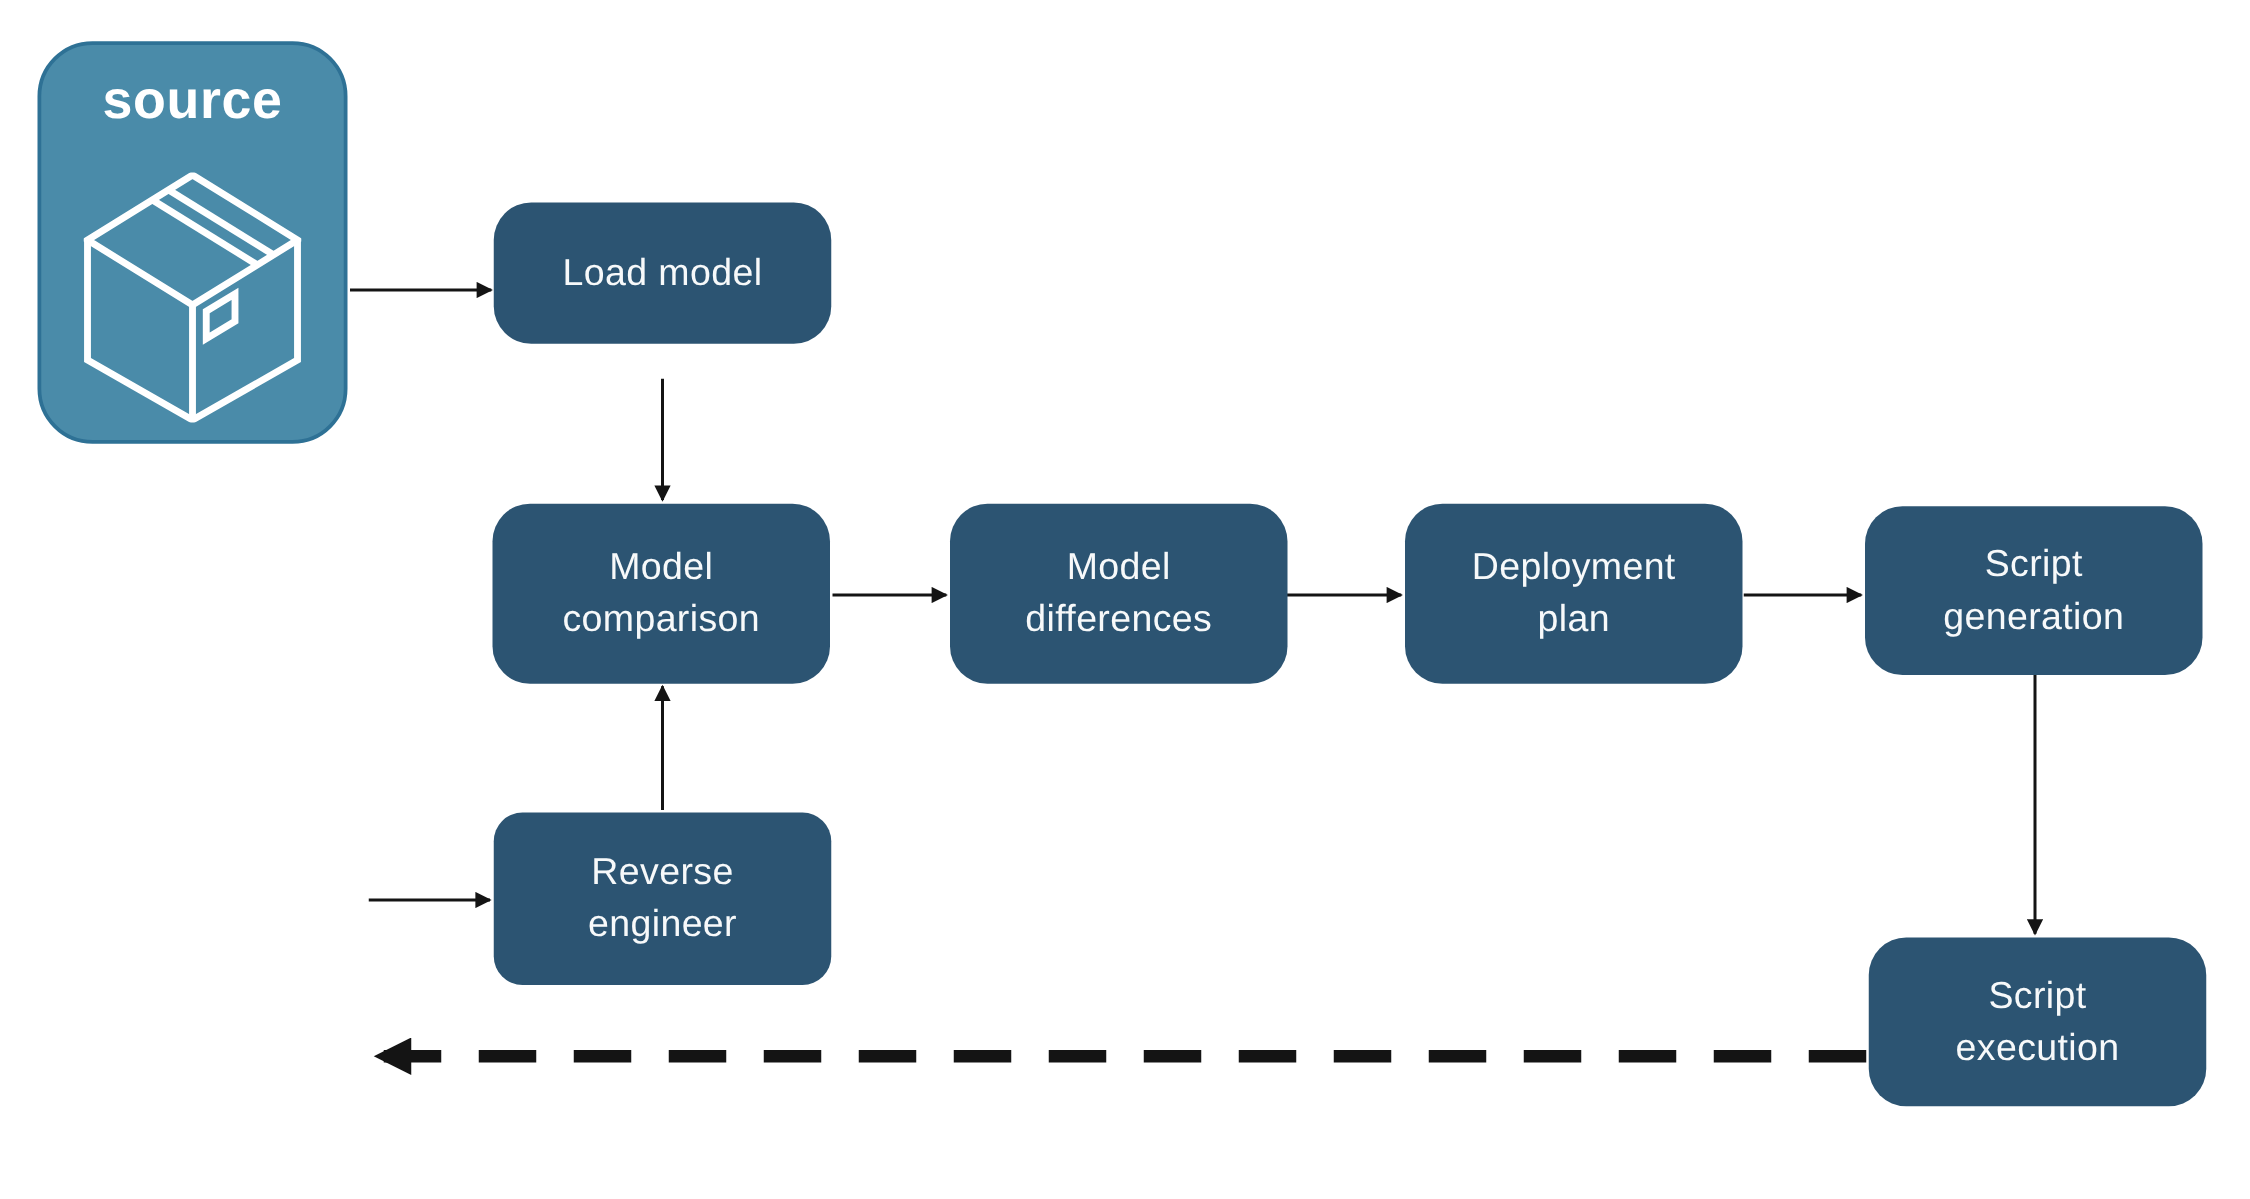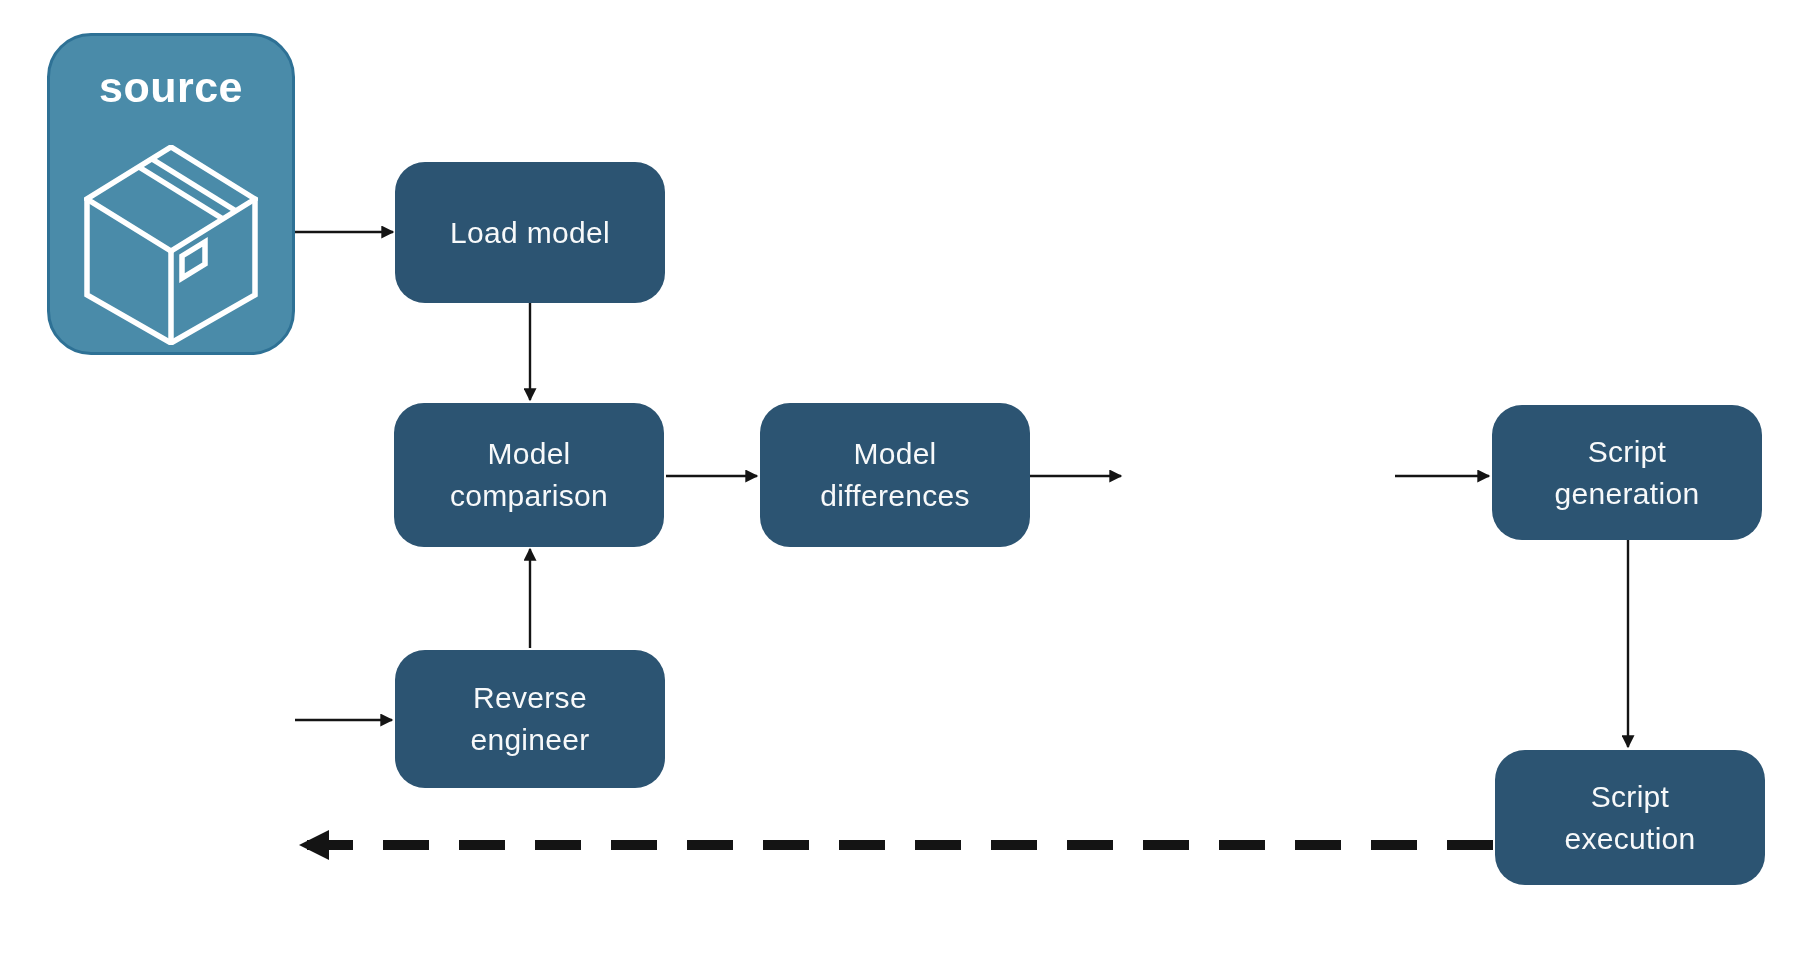--- a/index.html
+++ b/index.html
@@ -35,40 +35,39 @@
   .process .node-label{
     font-size:30px;line-height:1.4;white-space:pre-line;letter-spacing:.3px;
   }
 
   
   .entity{
     background:var(--entity-fill);
     border:3px solid var(--entity-border);
     border-radius:44px;
     flex-direction:column;
-    justify-content:center;
+    justify-content:flex-start;
     padding-top:18px;
     color:#ffffff;
-    margin-left:17px;
   }
   .entity-label{
     font-size:43px;font-weight:bold;letter-spacing:.5px;line-height:52px;
   }
   .entity .icon{display:block;}
   .node-source .icon{margin-top:32px;}
   .node-target .icon{margin-top:14px;}
 
   .node-source            {left:30px;  top:33px;  width:248px; height:322px;}
   .node-target            {left:45px;  top:605px; width:248px; height:325px;}
-  .node-load-model        {left:395px; top:162px; width:270px; height:141px;}
+  .node-load-model        {left:395px; top:162px; width:270px; height:113px;}
   .node-model-comparison  {left:394px; top:403px; width:270px; height:144px;}
   .node-model-differences {left:760px; top:403px; width:270px; height:144px;}
   .node-deployment-plan   {left:1124px;top:403px; width:270px; height:144px;}
   .node-script-generation {left:1492px;top:405px; width:270px; height:135px;}
-  .node-reverse-engineer  {left:395px; top:650px; width:270px; height:138px;}
+  .node-reverse-engineer  {left:395px; top:650px; width:270px; height:138px;border-radius:23px;}
   .node-script-execution  {left:1495px;top:750px; width:270px; height:135px;}
 </style>
 </head>
 <body>
 
 <div class="canvas">
 
   <svg id="edges-svg" xmlns="http://www.w3.org/2000/svg">
     <defs>
       <marker id="ah" viewBox="0 0 10 10" refX="9" refY="5" markerWidth="16" markerHeight="13" orient="auto" markerUnits="userSpaceOnUse">
@@ -106,20 +105,24 @@
     <span class="node-label">Load model</span>
   </div>
   <div class="node process node-model-comparison">
     <span class="node-label">Model
 comparison</span>
   </div>
   <div class="node process node-model-differences">
     <span class="node-label">Model
 differences</span>
   </div>
+  <div class="node process node-deployment-plan">
+    <span class="node-label">Deployment
+plan</span>
+  </div>
   <div class="node process node-script-generation">
     <span class="node-label">Script
 generation</span>
   </div>
   <div class="node process node-reverse-engineer">
     <span class="node-label">Reverse
 engineer</span>
   </div>
   <div class="node process node-script-execution">
     <span class="node-label">Script

